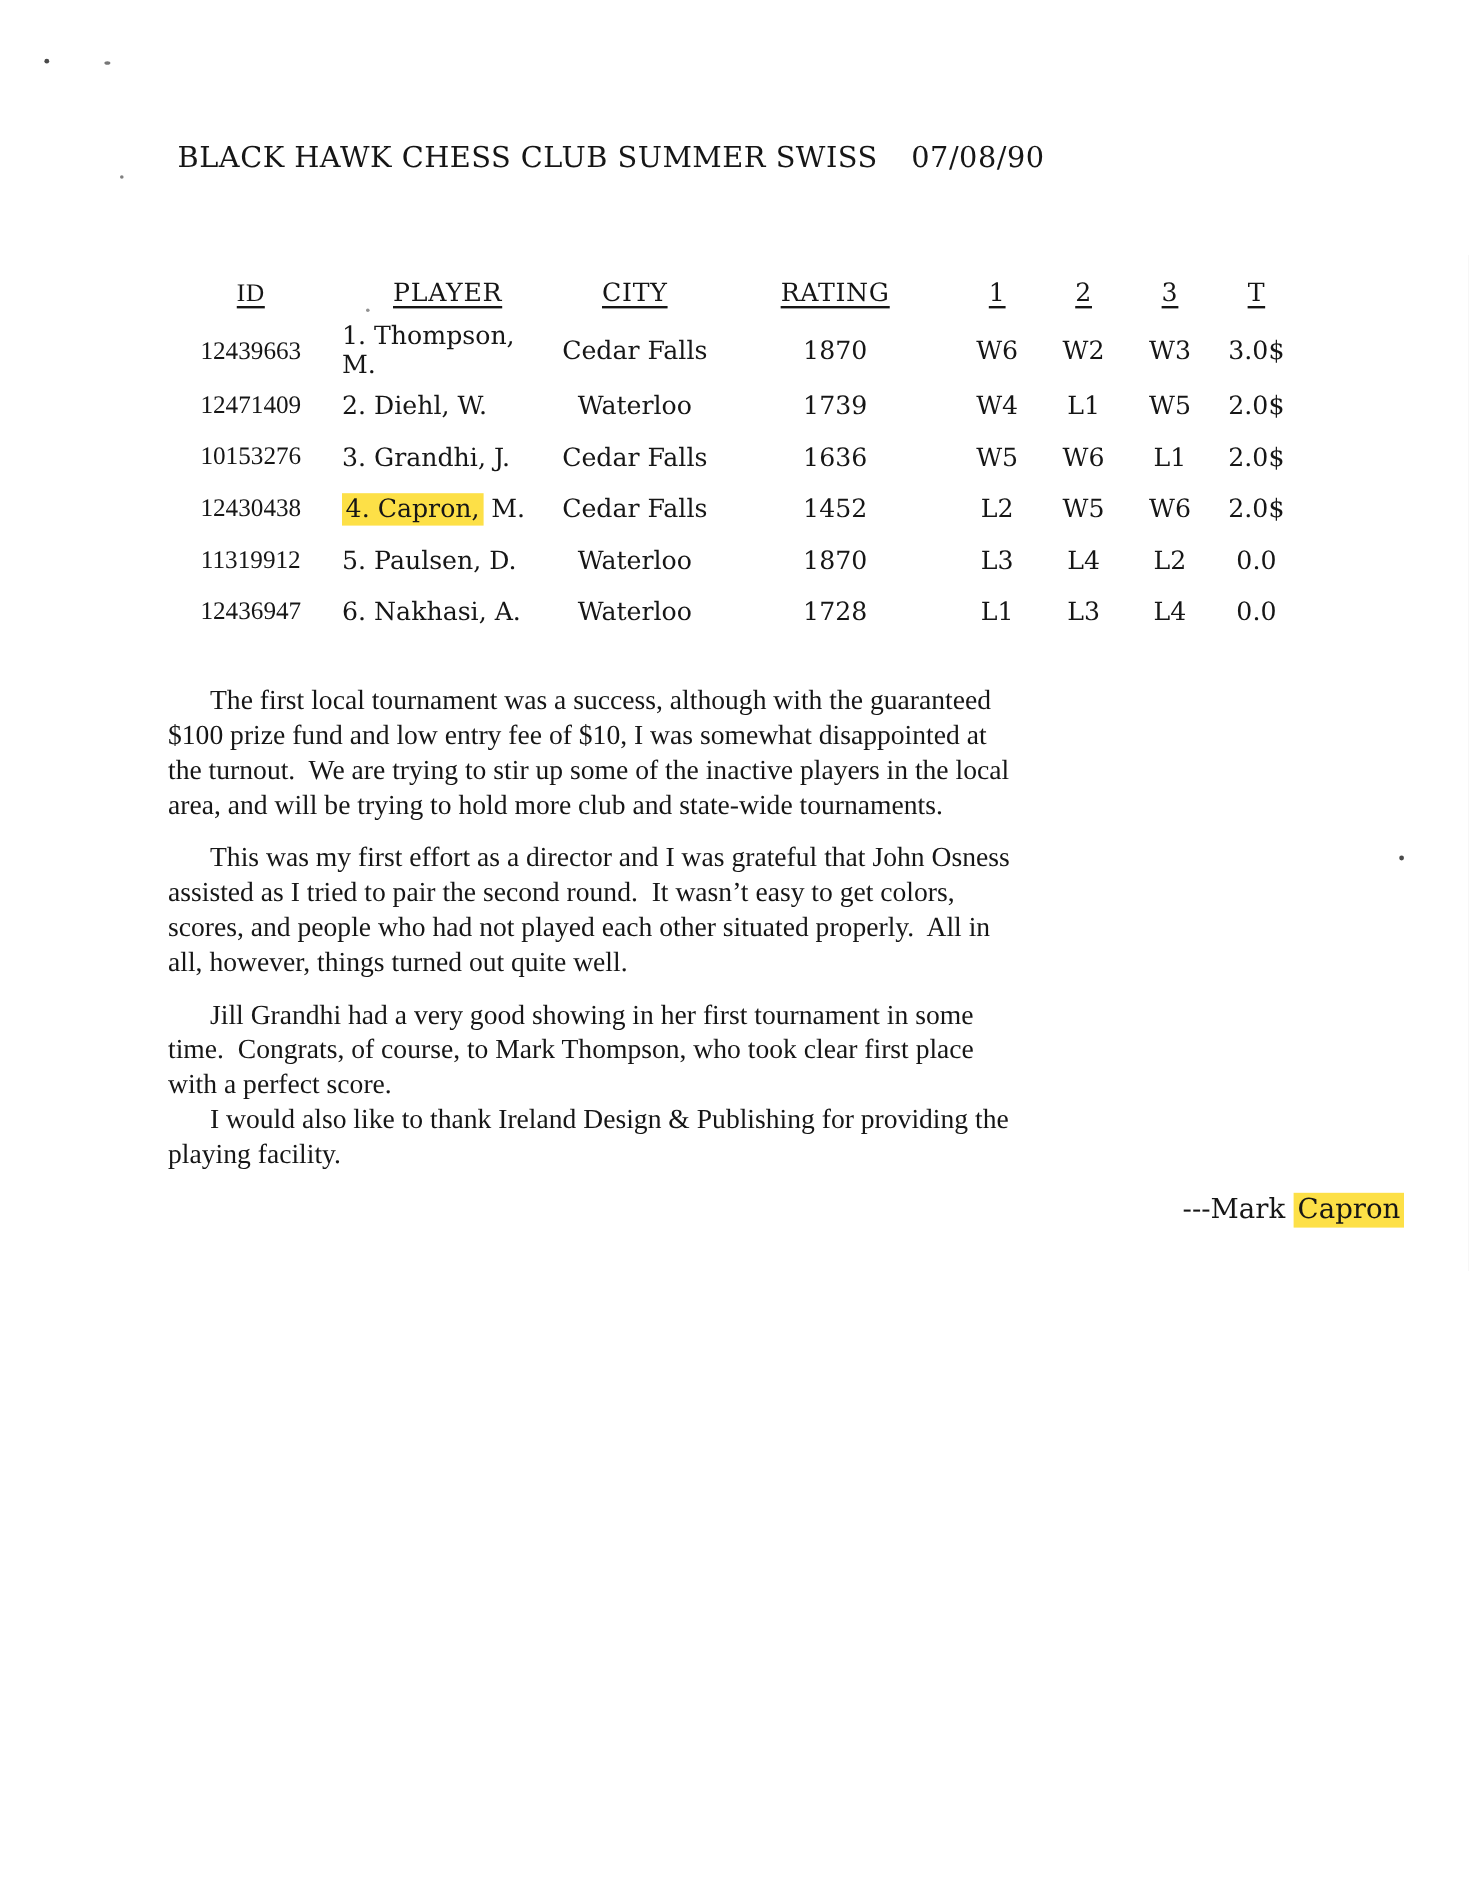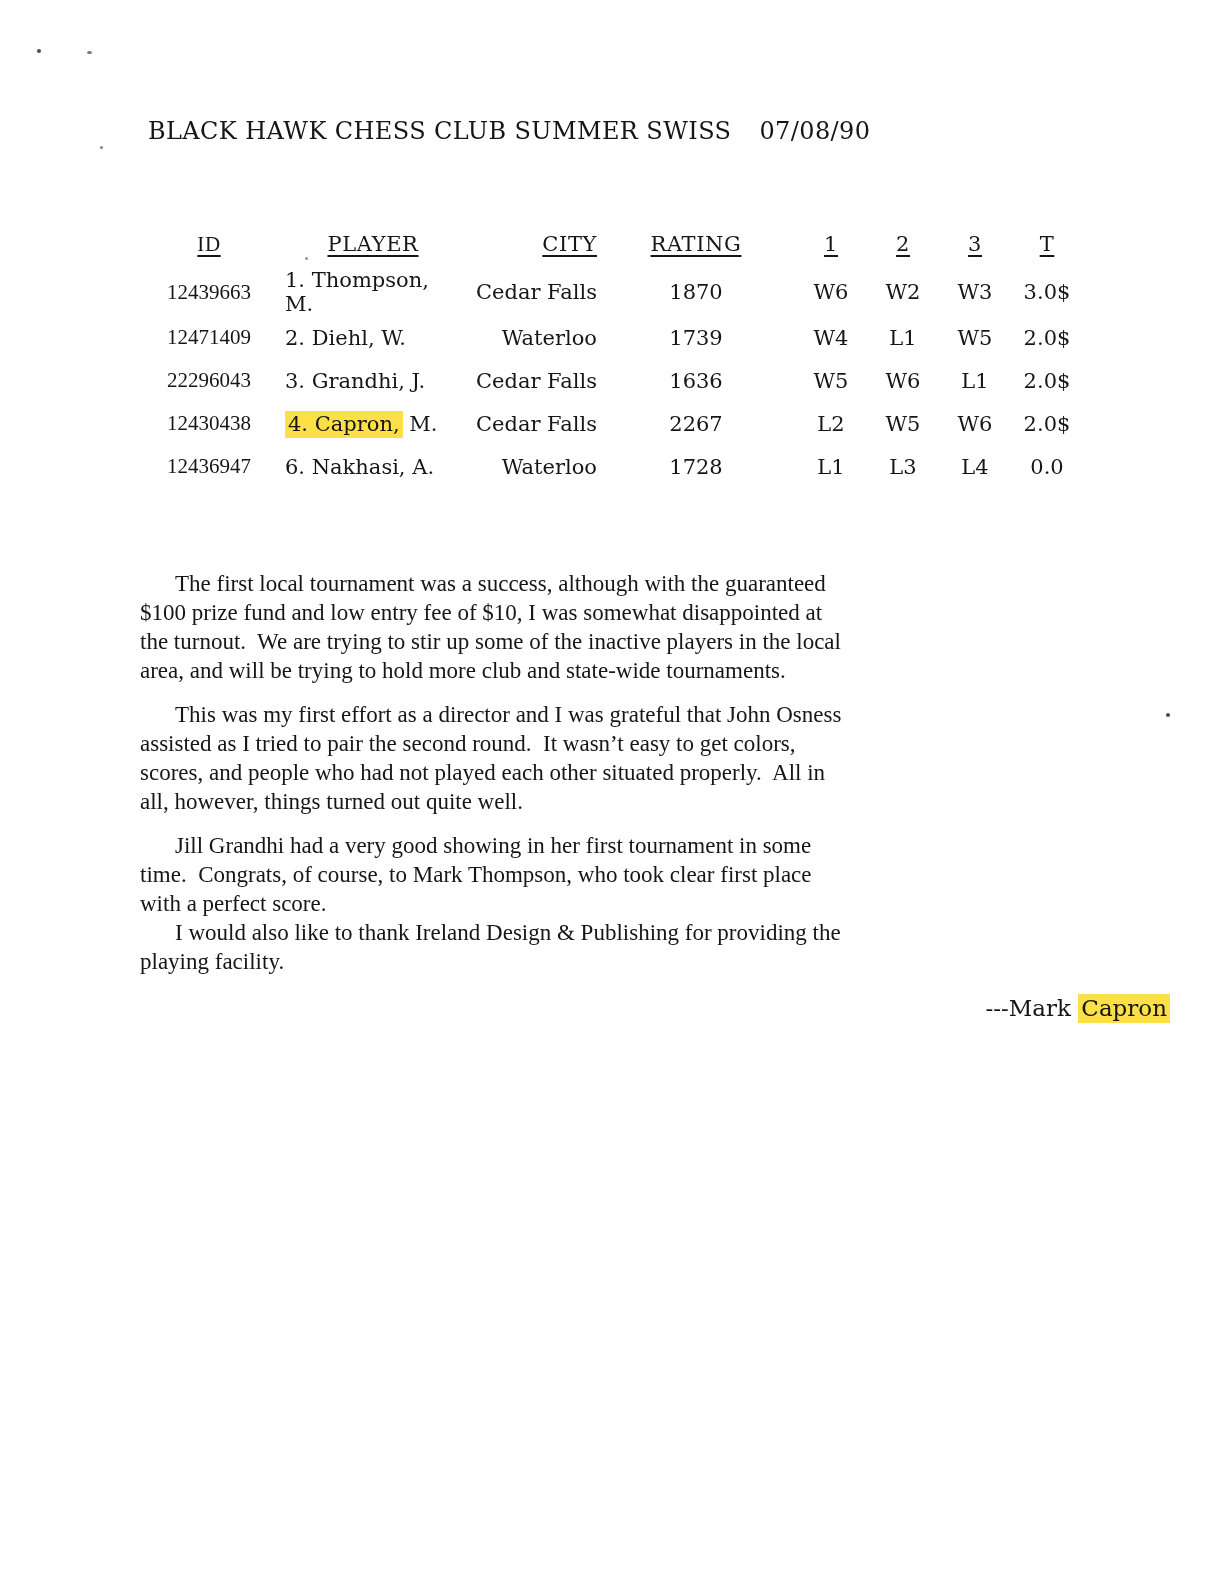--- a/index.html
+++ b/index.html
@@ -45,21 +45,21 @@
     padding: 0;
   }
   table.results td {
     height: 43px;
     vertical-align: middle;
     padding: 0;
     margin-top: 16px;
   }
   .c-id      { width: 152px; text-align: center; font-family: Liberation Serif, serif; }
   .c-player  { width: 176px; text-align: left; }
-  .c-city    { width: 136px; text-align: right; }
+  .c-city    { width: 136px; text-align: center; }
   .c-rating  { width: 198px; text-align: center; }
   .c-round   { width: 72px;  text-align: center; }
 
   
   .body-text {
     position: absolute;
     top: 569px;
     left: 140px;
     width: 1030px;
     font-size: 23px;
@@ -144,41 +144,51 @@
           <td class="c-player"><span>2. Diehl,</span><span> W.</span></td>
           <td class="c-city">Waterloo</td>
           <td class="c-rating">1739</td>
           <td class="c-round">W4</td>
           <td class="c-round">L1</td>
           <td class="c-round">W5</td>
           <td class="c-round">2.0$</td>
         </tr>
 
         <tr>
-          <td class="c-id">22296043</td>
+          <td class="c-id">10153276</td>
           <td class="c-player"><span>3. Grandhi,</span><span> J.</span></td>
           <td class="c-city">Cedar Falls</td>
           <td class="c-rating">1636</td>
           <td class="c-round">W5</td>
           <td class="c-round">W6</td>
           <td class="c-round">L1</td>
           <td class="c-round">2.0$</td>
         </tr>
 
         <tr>
           <td class="c-id">12430438</td>
           <td class="c-player"><span class="hl">4. Capron,</span><span> M.</span></td>
           <td class="c-city">Cedar Falls</td>
-          <td class="c-rating">2267</td>
+          <td class="c-rating">1452</td>
           <td class="c-round">L2</td>
           <td class="c-round">W5</td>
           <td class="c-round">W6</td>
           <td class="c-round">2.0$</td>
         </tr>
 
+        <tr>
+          <td class="c-id">11319912</td>
+          <td class="c-player"><span>5. Paulsen,</span><span> D.</span></td>
+          <td class="c-city">Waterloo</td>
+          <td class="c-rating">1870</td>
+          <td class="c-round">L3</td>
+          <td class="c-round">L4</td>
+          <td class="c-round">L2</td>
+          <td class="c-round">0.0</td>
+        </tr>
 
         <tr>
           <td class="c-id">12436947</td>
           <td class="c-player"><span>6. Nakhasi,</span><span> A.</span></td>
           <td class="c-city">Waterloo</td>
           <td class="c-rating">1728</td>
           <td class="c-round">L1</td>
           <td class="c-round">L3</td>
           <td class="c-round">L4</td>
           <td class="c-round">0.0</td>

